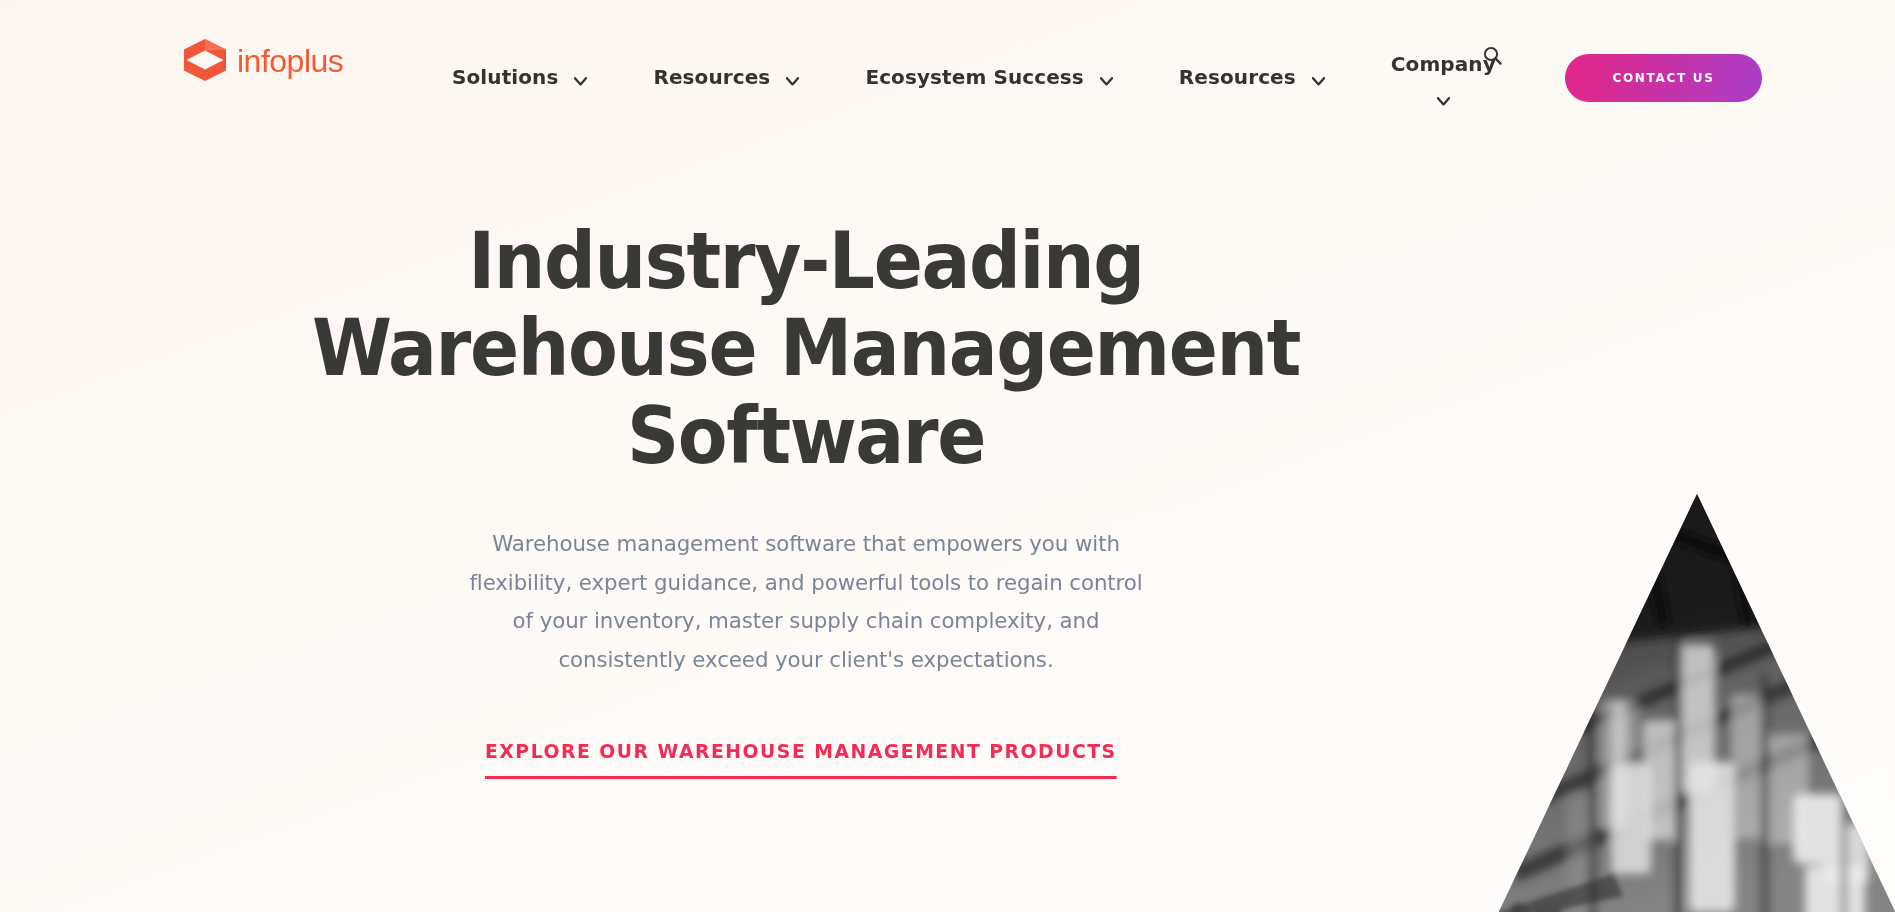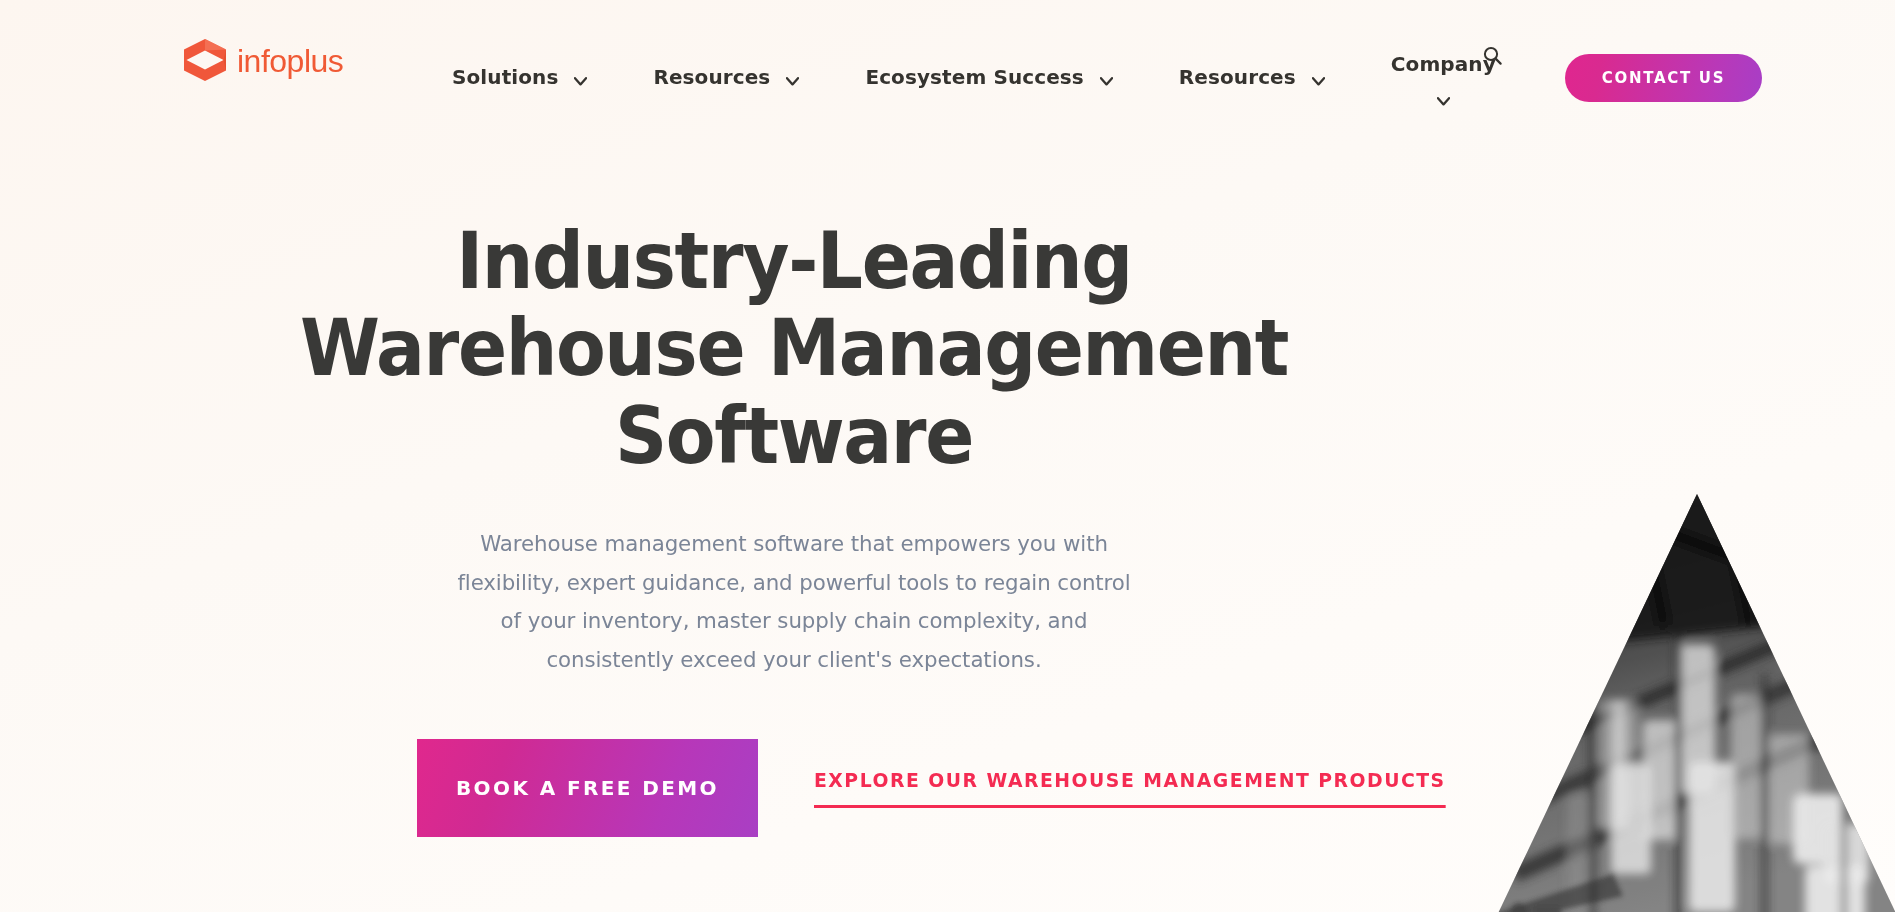--- a/index.html
+++ b/index.html
@@ -60,28 +60,28 @@
   }
   .search-btn svg { width:19px; height:19px; }
 
   .contact-btn {
     position:absolute; left:1565px; top:54px;
     width:197px; height:48px;
     border-radius:30px; border:none;
     background:linear-gradient(100deg,#e0268f 0%,#d92a90 18%,#b938b8 75%,#a83ec6 100%);
     color:#ffffff;
     font-family:"DejaVu Sans", sans-serif;
-    font-size:15px; font-weight:700; letter-spacing:1.7px;
+    font-size:12px; font-weight:700; letter-spacing:1.7px;
     cursor:pointer;
     display:flex; align-items:center; justify-content:center;
   }
 
   
   .hero {
-    position:absolute; top:0; left:4px;
+    position:absolute; top:0; left:16px;
     width:1580px; height:912px;
   }
   .hero-title {
     position:absolute; top:218px; left:0; width:1580px;
     text-align:center;
     font-family:"DejaVu Sans", sans-serif;
     font-size:78px; font-weight:700;
     line-height:1.12;
     letter-spacing:-1.5px;
     color:#393937;
@@ -216,21 +216,20 @@
   <div class="hero">
     <h1 class="hero-title">
       <span>Industry-Leading</span><br>
       <span>Warehouse Management</span><br>
       <span>Software</span>
     </h1>
 
     <p class="hero-sub">Warehouse management software that empowers you with flexibility, expert guidance, and powerful tools to regain control of your inventory, master supply chain complexity, and consistently exceed your client's expectations.</p>
 
     <div class="cta-row">
-      <button class="btn-demo">BOOK A FREE DEMO</button>
       <a class="explore-link" href="#">EXPLORE OUR WAREHOUSE MANAGEMENT PRODUCTS</a>
     </div>
   </div>
 
   <div class="tri-wrap">
     <div class="tri-img">
       <svg viewBox="0 0 408 430" xmlns="http://www.w3.org/2000/svg" preserveAspectRatio="none">
         <defs>
           <linearGradient id="bg" x1="0" y1="0" x2="0.25" y2="1">
             <stop offset="0" stop-color="#121212"></stop>

